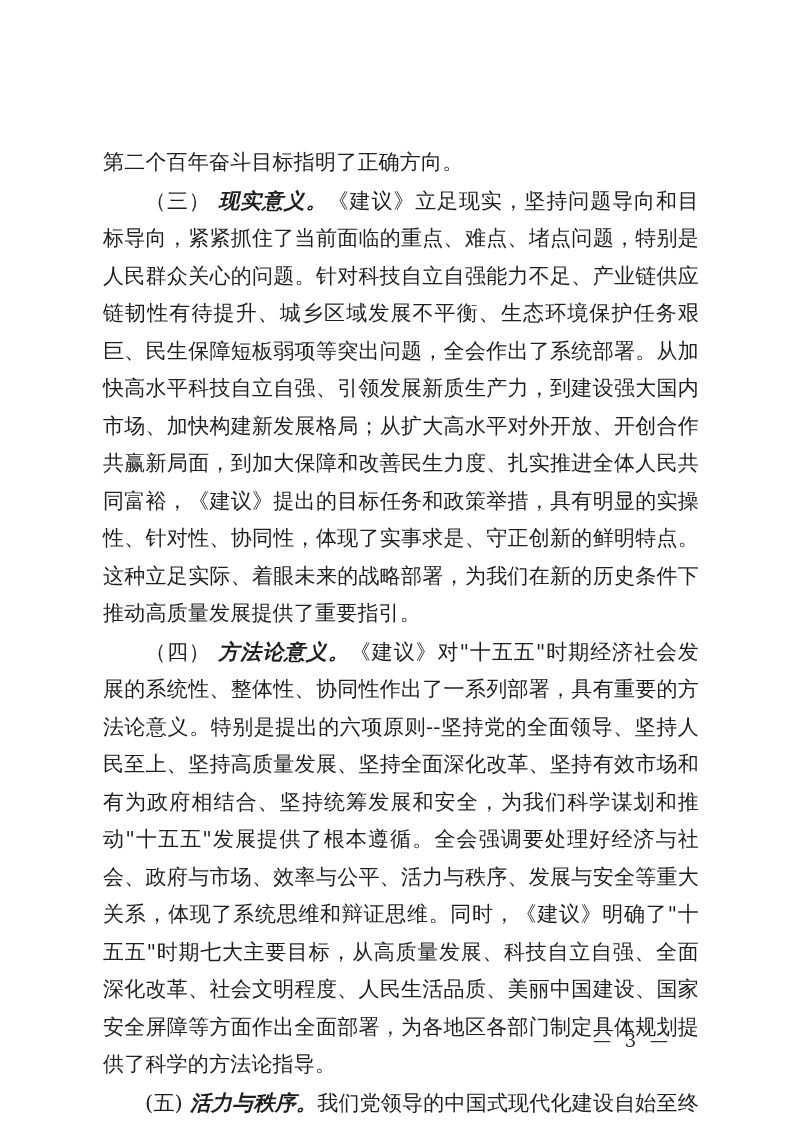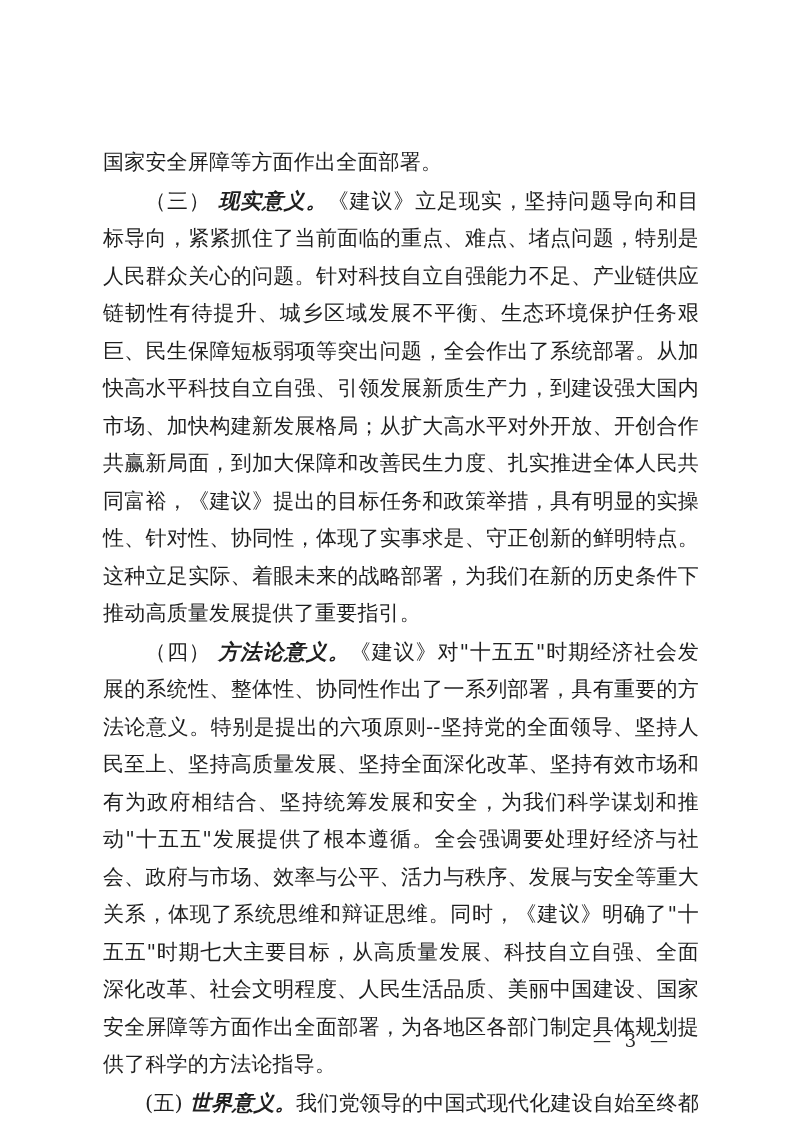--- a/index.html
+++ b/index.html
@@ -47,19 +47,19 @@
     letter-spacing: 4px;
     white-space: nowrap;
     font-family: "DejaVu Serif", serif;
   }
 </style>
 </head>
 <body>
 
 <div class="page">
   <div class="text-block">
-      <p class="para"><span class="seg">国家安全屏障等方面作出全面部署。</span></p>
+      <p class="para"><span class="seg">第二个百年奋斗目标指明了正确方向。</span></p>
       <p class="para indent"><span class="seg">（三） </span><span class="seg bold">现实意义。</span><span class="seg">《建议》立足现实，坚持问题导向和目标导向，紧紧抓住了当前面临的重点、难点、堵点问题，特别是人民群众关心的问题。针对科技自立自强能力不足、产业链供应链韧性有待提升、城乡区域发展不平衡、生态环境保护任务艰巨、民生保障短板弱项等突出问题，全会作出了系统部署。从加快高水平科技自立自强、引领发展新质生产力，到建设强大国内市场、加快构建新发展格局；从扩大高水平对外开放、开创合作共赢新局面，到加大保障和改善民生力度、扎实推进全体人民共同富裕，《建议》提出的目标任务和政策举措，具有明显的实操性、针对性、协同性，体现了实事求是、守正创新的鲜明特点。这种立足实际、着眼未来的战略部署，为我们在新的历史条件下推动高质量发展提供了重要指引。</span></p>
       <p class="para indent"><span class="seg">（四） </span><span class="seg bold">方法论意义。</span><span class="seg">《建议》对"十五五"时期经济社会发展的系统性、整体性、协同性作出了一系列部署，具有重要的方法论意义。特别是提出的六项原则--坚持党的全面领导、坚持人民至上、坚持高质量发展、坚持全面深化改革、坚持有效市场和有为政府相结合、坚持统筹发展和安全，为我们科学谋划和推动"十五五"发展提供了根本遵循。全会强调要处理好经济与社会、政府与市场、效率与公平、活力与秩序、发展与安全等重大关系，体现了系统思维和辩证思维。同时，《建议》明确了"十五五"时期七大主要目标，从高质量发展、科技自立自强、全面深化改革、社会文明程度、人民生活品质、美丽中国建设、国家安全屏障等方面作出全面部署，为各地区各部门制定具体规划提供了科学的方法论指导。</span></p>
-      <p class="para indent"><span class="seg">(五) </span><span class="seg bold">世界意义。</span><span class="seg">我们党领导的中国式现代化建设自始至终都具有世</span></p>
+      <p class="para indent"><span class="seg">(五) </span><span class="seg bold">活力与秩序。</span><span class="seg">我们党领导的中国式现代化建设自始至终都具有世</span></p>
     </div>
   <div class="page-number">— 3 —</div>
 </div>
 
 </body></html>

